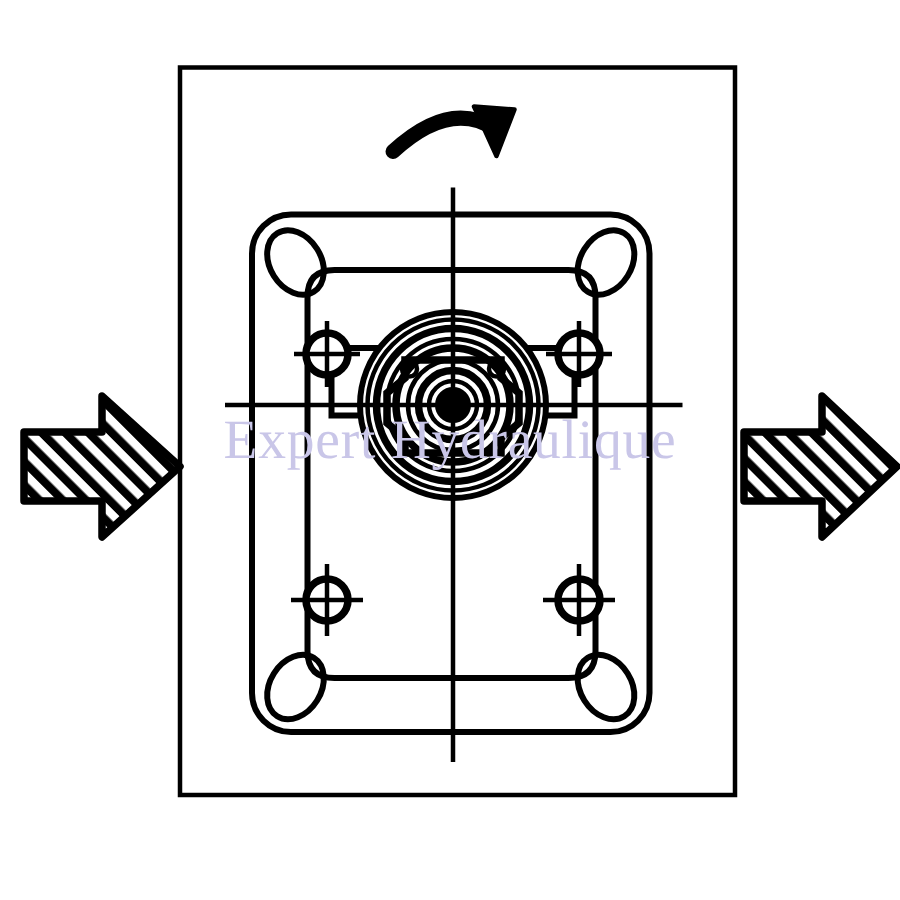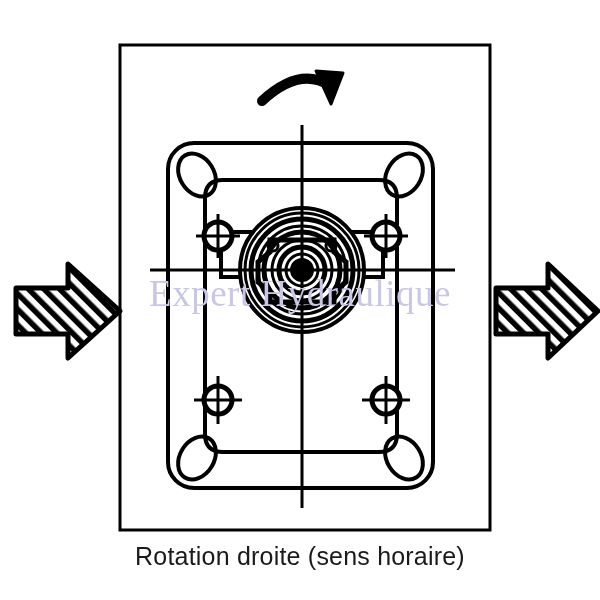--- a/index.html
+++ b/index.html
@@ -131,15 +131,14 @@
       <line x1="362" y1="400" x2="410" y2="400" stroke="#000000" stroke-width="3"></line>
     </g>
 
     <line x1="302" y1="125" x2="302" y2="508" stroke="#000000" stroke-width="3"></line>
     <line x1="150" y1="270" x2="455" y2="270" stroke="#000000" stroke-width="3"></line>
 
   </svg>
 
   <div id="watermark">Expert Hydraulique</div>
 
-  <div id="caption">Rotation droite (sens horaire)</div>
 
 </div>
 
 </body></html>

